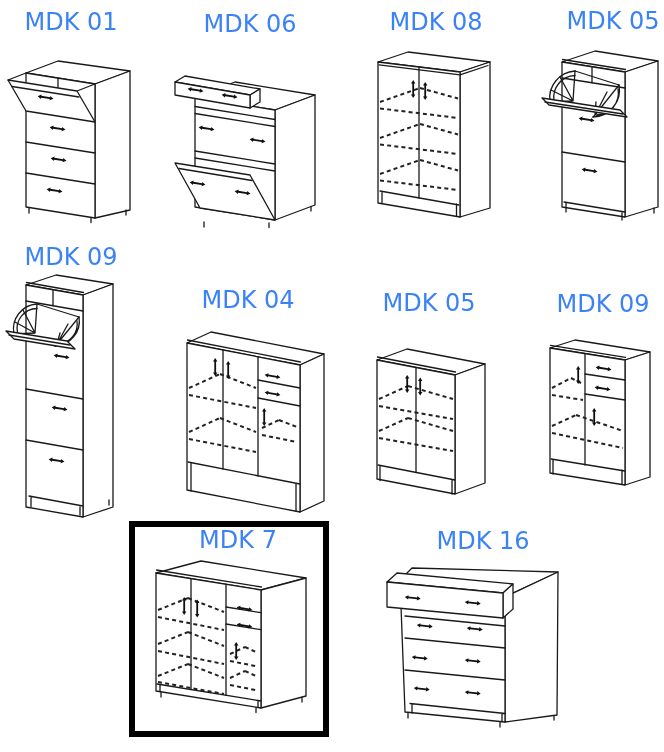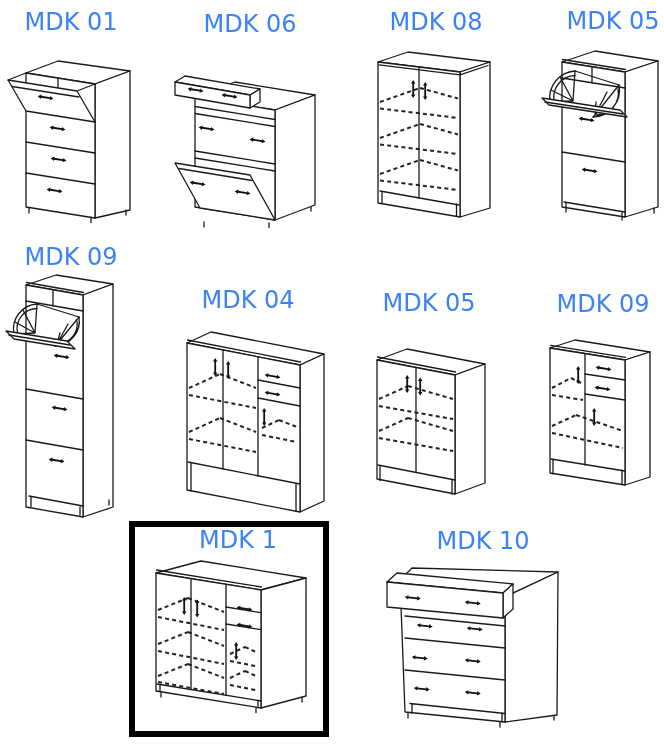--- a/index.html
+++ b/index.html
@@ -184,21 +184,21 @@
       <path class="ln" d="M8,131 L82,143 M10,132 L10,146 M79,142 L79,156"></path>
       <use href="#hv" class="hfill" transform="translate(33,38)"></use>
       <use href="#hh" class="hfill" transform="translate(53,37) rotate(9)"></use>
       <use href="#hh" class="hfill" transform="translate(52,57) rotate(9)"></use>
       <use href="#hv" class="hfill" transform="translate(49,80)"></use>
     </svg>
   </figure>
 
   <div class="hibox">
     <figure class="item" style="left:0;top:0;width:188px;height:204px;">
-      <div class="label" style="left:43px;top:0px;">MDK 1</div>
+      <div class="label" style="left:43px;top:0px;">MDK 7</div>
       <svg class="draw" style="left:11px;top:29px;" width="170" height="168" viewBox="0 0 170 168">
         <polygon class="face" points="10,17 55,5 160,22 115,34"></polygon>
         <polygon class="face" points="115,34 160,22 160,140 115,152"></polygon>
         <polygon class="face" points="10,17 115,34 115,152 10,135"></polygon>
         <path class="ln" d="M10.5,14 L115.5,31"></path>
         <path class="ln" d="M45,22.7 L45,133.6 M80,28.4 L80,139.4"></path>
         <path class="ln" d="M80,51 L115,56.7 M80,68 L115,73.7"></path>
         <path class="dash" d="M12,54 L42,42 M42,42 L78,56 M12,61 L78,74"></path>
         <path class="dash" d="M12,88 L42,76 M42,76 L78,90 M12,95 L78,108"></path>
         <path class="dash" d="M12,120 L42,108 M42,108 L78,122 M12,126 L78,138"></path>
@@ -209,21 +209,21 @@
         <use href="#hv" class="hfill" transform="translate(36,41)"></use>
         <use href="#hv" class="hfill" transform="translate(49,43.5)"></use>
         <use href="#hh" class="hfill" transform="translate(91,49) rotate(10)"></use>
         <use href="#hh" class="hfill" transform="translate(91,66) rotate(10)"></use>
         <use href="#hv" class="hfill" transform="translate(88,86)"></use>
       </svg>
     </figure>
   </div>
 
   <figure class="item" style="left:372px;top:526px;width:214px;height:204px;">
-    <div class="label" style="left:51px;top:2px;">MDK 10</div>
+    <div class="label" style="left:51px;top:2px;">MDK 16</div>
     <svg class="draw" style="left:0;top:26px;" width="214" height="178" viewBox="0 0 214 178">
       <polygon class="face" points="28,28 40,16 186,20 133,45"></polygon>
       <polygon class="face" points="133,45 186,20 185,163 133,170"></polygon>
       <polygon class="face" points="28,28 133,45 133,170 33,160"></polygon>
       <path class="ln" d="M29,24.5 L134,41.5"></path>
       <path class="ln" d="M33,64 L133,74 M33,86 L133,96 M33,118 L133,128"></path>
       <use href="#hh" class="hfill" transform="translate(45,70.8) rotate(6)"></use>
       <use href="#hh" class="hfill" transform="translate(95,73.8) rotate(6)"></use>
       <use href="#hh" class="hfill" transform="translate(40,102.8) rotate(6)"></use>
       <use href="#hh" class="hfill" transform="translate(93,105.8) rotate(6)"></use>

